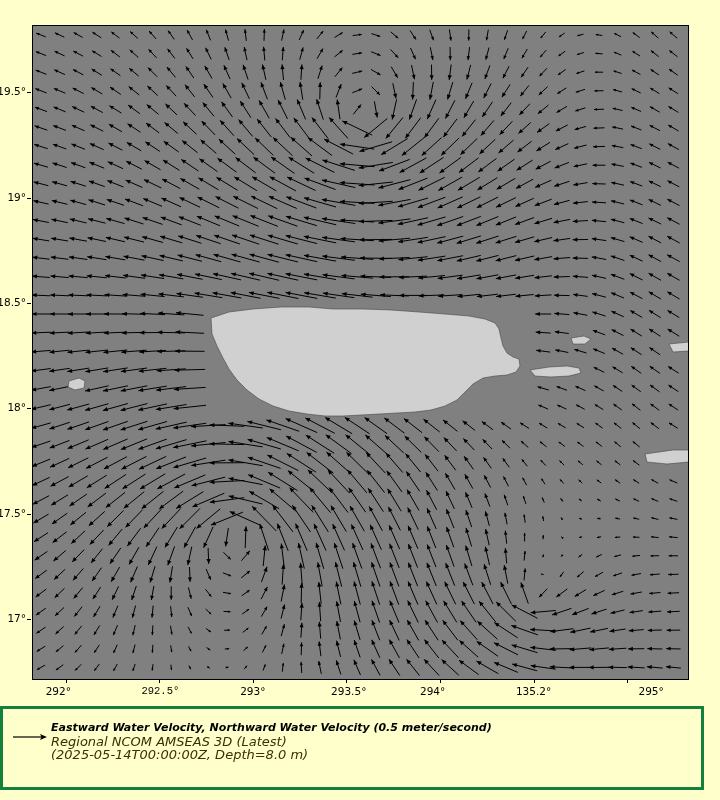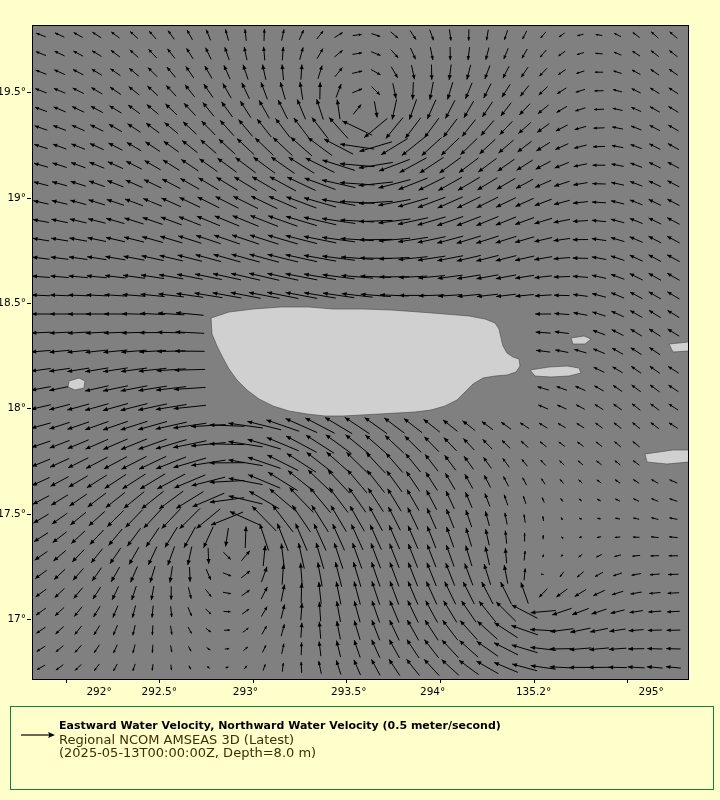--- a/index.html
+++ b/index.html
@@ -48,27 +48,28 @@
     white-space: nowrap;
   }
   .ytick { text-align: right; }
   .tick-mark {
     position: absolute;
     background: #000;
   }
   
   #legend {
     position: absolute;
-    left: 10px;
+    left: 0;
     top: 706px;
     width: 704px;
     height: 84px;
-    border: 1px solid #15803d;
+    border: 3px solid #15803d;
     box-sizing: border-box;
     background: #ffffcc;
+    font-style: italic;
   }
   #legend-arrow {
     position: absolute;
     left: 10px;
     top: 22px;
   }
   #legend-text {
     position: absolute;
     left: 48px;
     top: 12px;
@@ -4548,30 +4549,30 @@
   </div>
 
   <div id="legend">
     <svg id="legend-arrow" width="34" height="12" viewBox="0 0 34 12">
       <line x1="0" y1="6" x2="30" y2="6" stroke="#000" stroke-width="1.2"></line>
       <polygon points="34,6 27,3 28.5,6 27,9" fill="#000"></polygon>
     </svg>
     <div id="legend-text">
       <div id="legend-title">Eastward Water Velocity, Northward Water Velocity (0.5 meter/second)</div>
       <div class="legend-sub">Regional NCOM AMSEAS 3D (Latest)</div>
-      <div class="legend-sub">(2025-05-13T00:00:00Z, Depth=8.0 m)</div>
+      <div class="legend-sub">(2025-05-14T00:00:00Z, Depth=8.0 m)</div>
     </div>
   </div>
 
 <div class="tick-mark" style="left: 65.6857px; top: 679px; width: 1px; height: 4px;"></div>
-    <div class="tick-label" style="left: 45.6857px; top: 685px; width: 40px; text-align: right; margin-left: 26px;">292°</div>
+    <div class="tick-label" style="left: 45.6857px; top: 685px; width: 40px; text-align: left;">292°</div>
     <div class="tick-mark" style="left: 159.257px; top: 679px; width: 1px; height: 4px;"></div>
-    <div class="tick-label" style="left: 139.257px; top: 685px; width: 40px; text-align: center;">292.5°</div>
+    <div class="tick-label" style="left: 139.257px; top: 685px; width: 40px; text-align: right; font-family: Liberation Mono, monospace;">292.5°</div>
     <div class="tick-mark" style="left: 252.829px; top: 679px; width: 1px; height: 4px;"></div>
-    <div class="tick-label" style="left: 232.829px; top: 685px; width: 40px; ">293°</div>
+    <div class="tick-label" style="left: 232.829px; top: 685px; width: 40px; text-align: center;">293°</div>
     <div class="tick-mark" style="left: 346.4px; top: 679px; width: 1px; height: 4px;"></div>
     <div class="tick-label" style="left: 326.4px; top: 685px; width: 40px; text-align: right;">293.5°</div>
     <div class="tick-mark" style="left: 439.971px; top: 679px; width: 1px; height: 4px;"></div>
     <div class="tick-label" style="left: 419.971px; top: 685px; width: 40px; text-align: left;">294°</div>
     <div class="tick-mark" style="left: 533.543px; top: 679px; width: 1px; height: 4px;"></div>
     <div class="tick-label" style="left: 513.543px; top: 685px; width: 40px; text-align: center;">135.2°</div>
     <div class="tick-mark" style="left: 627.114px; top: 679px; width: 1px; height: 4px;"></div>
     <div class="tick-label" style="left: 607.114px; top: 685px; width: 40px; text-align: center; margin-left: 24px;">295°</div>
     <div class="tick-mark" style="left: 27px; top: 92.4065px; width: 4px; height: 1px;"></div>
     <div class="tick-label ytick" style="left: -8px; top: 85.4065px; width: 34px;">19.5°</div>

